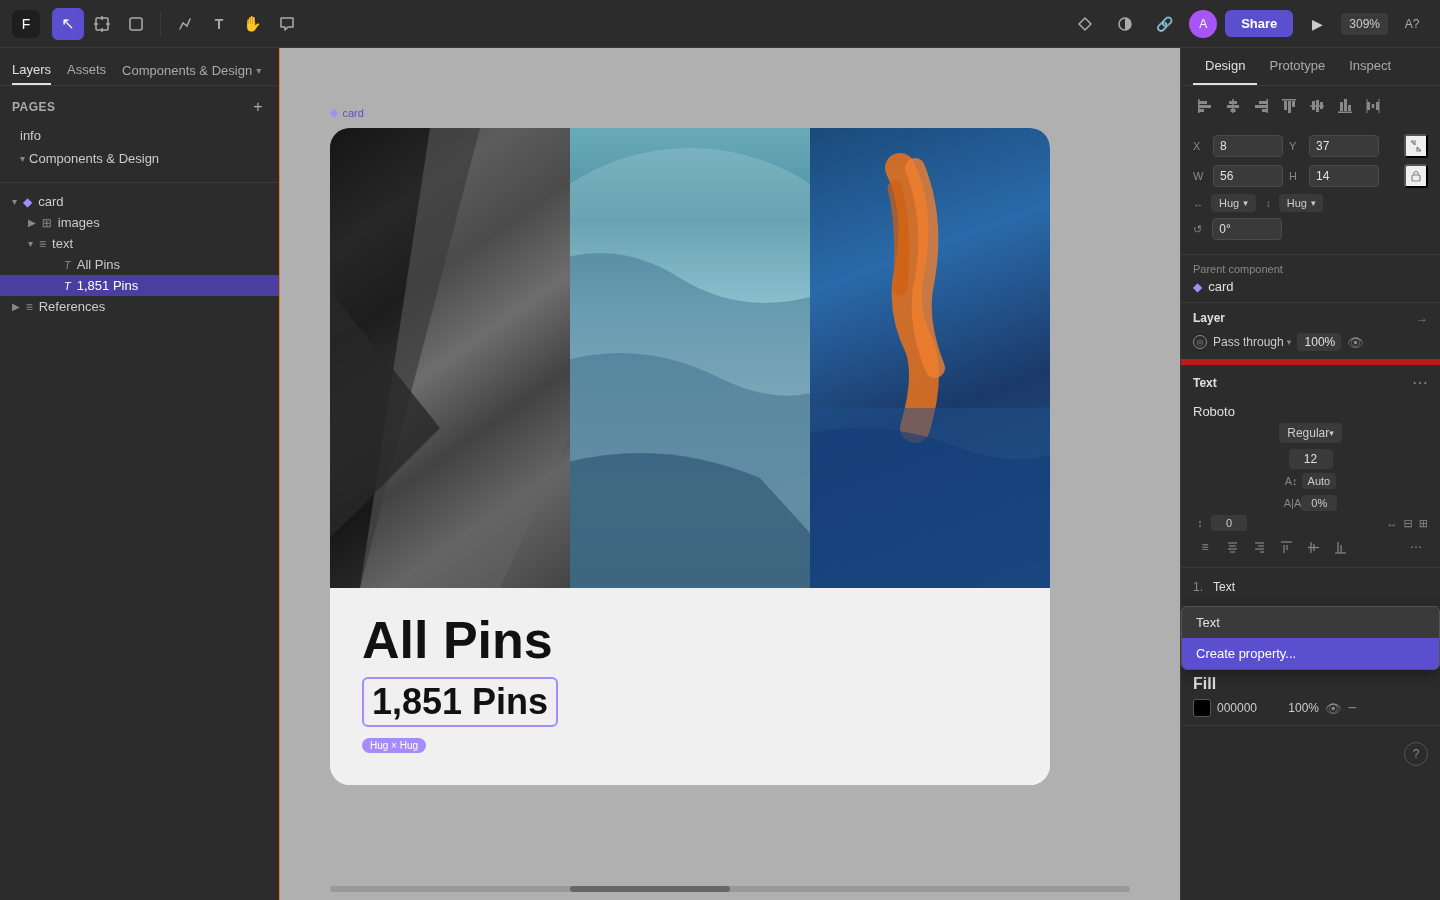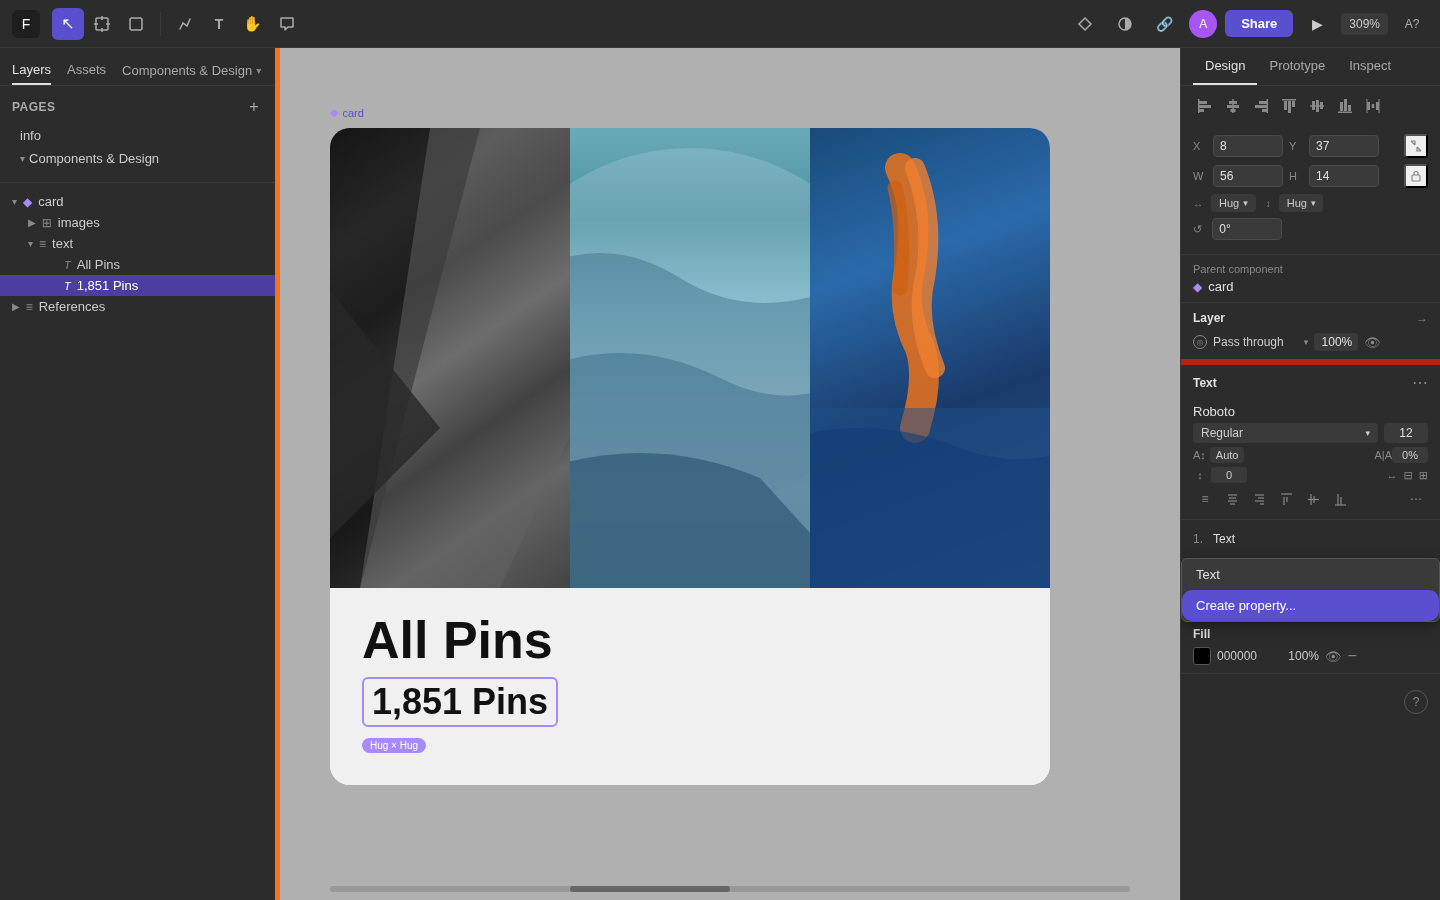--- a/index.html
+++ b/index.html
@@ -88,21 +88,21 @@
     .main-layout {
       display: flex;
       flex: 1;
       overflow: hidden;
     }
 
     
     .left-panel {
       width: 280px;
       background: #2c2c2c;
-      border-right: 5px solid #f97316;
+      border-right: 1px solid #f97316;
       display: flex;
       flex-direction: column;
       flex-shrink: 0;
     }
     .panel-tabs {
       display: flex;
       padding: 8px 12px 0;
       gap: 16px;
       border-bottom: 1px solid #3a3a3a;
     }
@@ -408,20 +408,21 @@
     .font-name {
       font-size: 13px;
       color: #e0e0e0;
       padding: 4px 0;
     }
     .font-row {
       display: flex;
       align-items: center;
       gap: 6px;
       margin-bottom: 4px;
+      flex-direction: column;
     }
     .font-size-input {
       background: #3a3a3a;
       border: none;
       border-radius: 4px;
       color: #e0e0e0;
       font-size: 12px;
       padding: 3px 6px;
       width: 44px;
       text-align: center;
@@ -519,36 +520,35 @@
     }
     .dropdown-item {
       padding: 8px 14px;
       font-size: 13px;
       color: #e0e0e0;
       cursor: pointer;
     }
     .dropdown-item.highlighted {
       background: #5a4fcf;
       color: #fff;
-      border-radius: 10px;
     }
 
     
     .fill-section {
       padding: 8px 12px;
       border-bottom: 1px solid #3a3a3a;
     }
     .fill-header {
       display: flex;
       align-items: center;
       justify-content: space-between;
       margin-bottom: 6px;
     }
     .fill-title {
-      font-size: 12px;
+      font-size: 16px;
       font-weight: 600;
       color: #e0e0e0;
     }
     .fill-row {
       display: flex;
       align-items: center;
       gap: 6px;
     }
     .fill-color-swatch {
       width: 18px; height: 18px;
@@ -943,21 +943,21 @@
       </div>
     </div>
 
     <div class="layer-section">
       <div class="layer-row">
         <span class="layer-title">Layer</span>
         <button class="layer-expand-btn">→</button>
       </div>
       <div class="pass-through-row">
         <div class="blend-icon">◎</div>
-        <div style="display:flex;align-items:center;gap:20px;cursor:pointer;">
+        <div style="display:flex;align-items:center;gap:3px;cursor:pointer;">
           <span style="font-size:12px;color:#ccc;">Pass through</span>
           <span style="font-size:9px;color:#888;">▾</span>
         </div>
         <input class="opacity-input" value="100%" style="">
         <button class="eye-btn">👁</button>
       </div>
     </div>
 
     <div class="text-prop-section">
       <div class="text-section-header">

